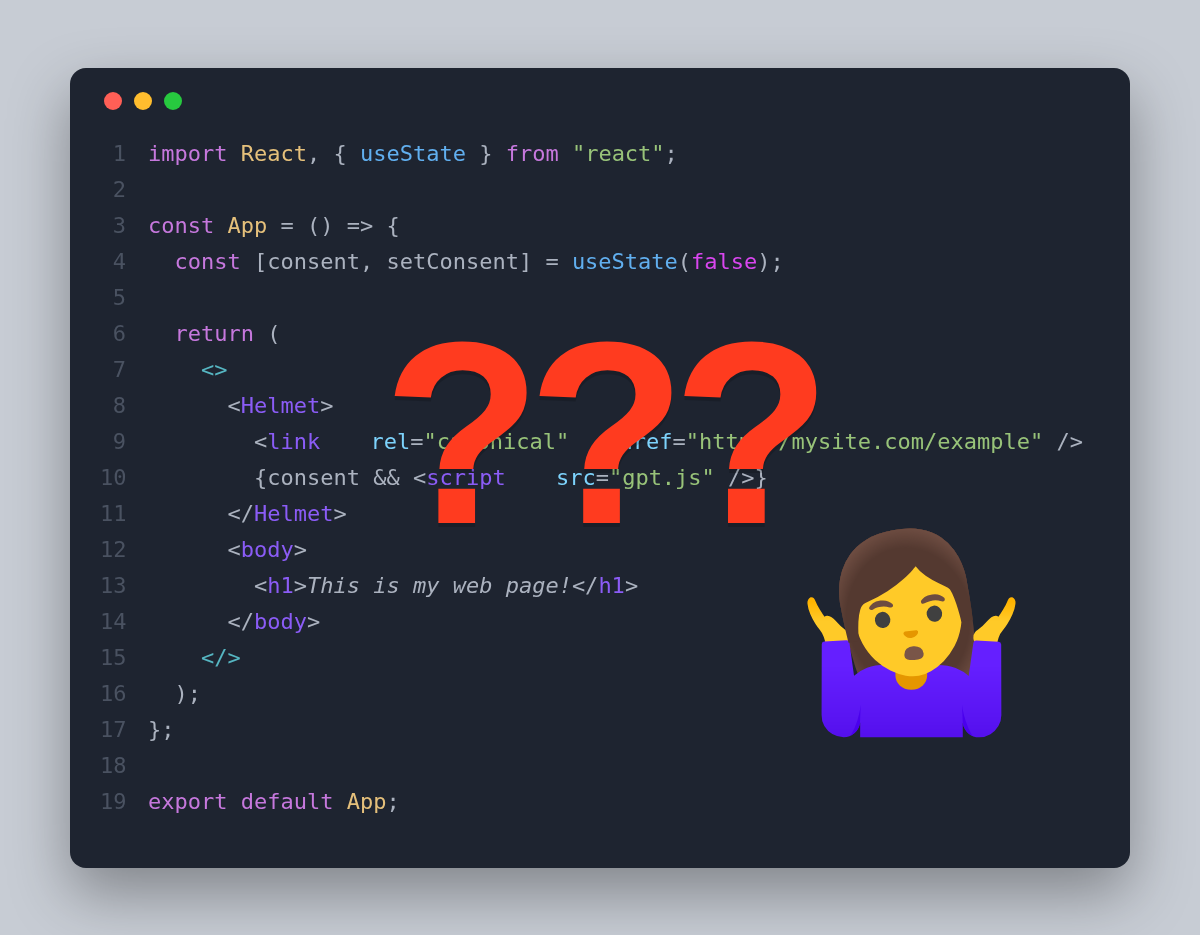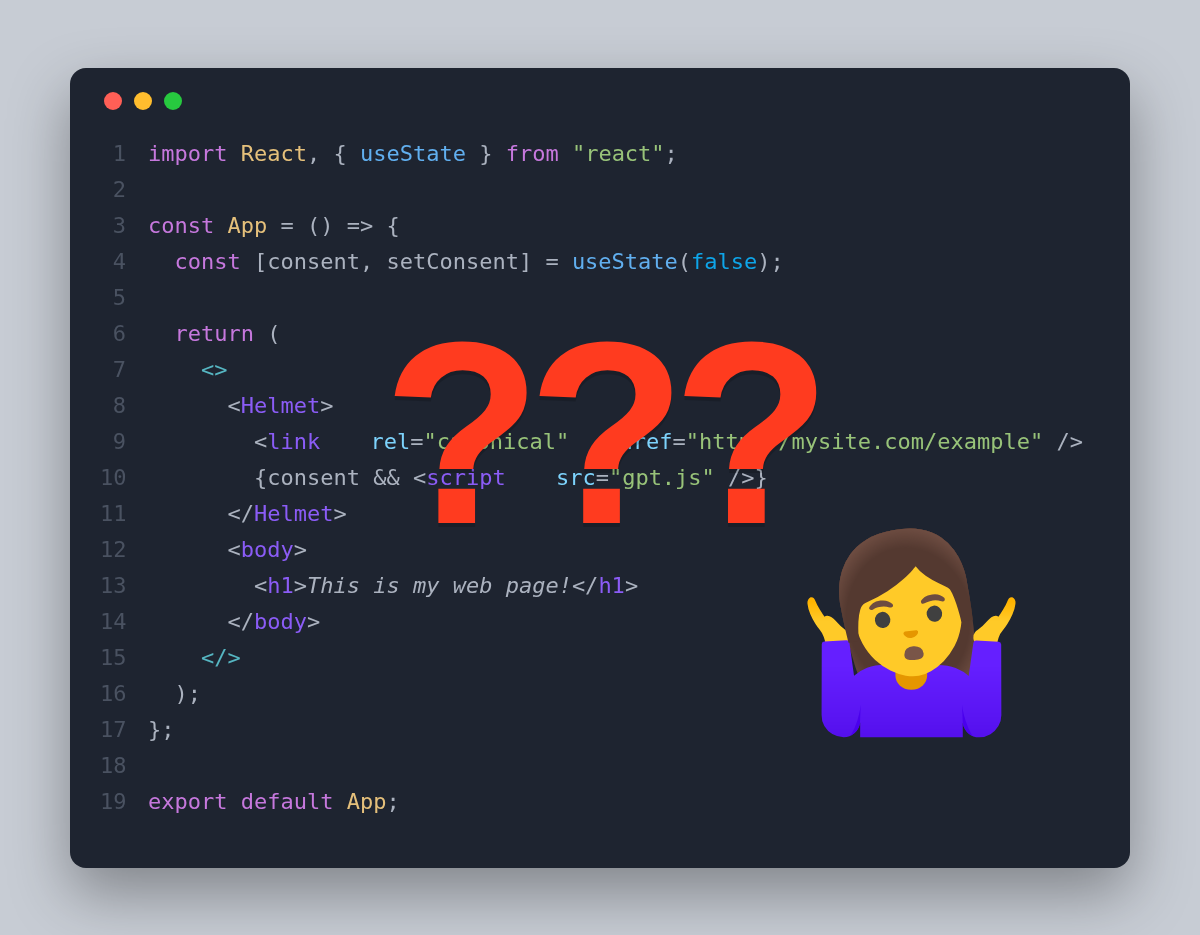--- a/index.html
+++ b/index.html
@@ -56,21 +56,21 @@
   .code {
     color: #c8ccd4;
     text-align: right;
   }
 
   
   .kw   { color: #c678dd; }   
   .var  { color: #e5c07b; }   
   .fn   { color: #61afef; }   
   .str  { color: #98c379; }   
-  .bool { color: #0ea5e9; }   
+  .bool { color: #d946ef; }   
   .punc { color: #abb2bf; }   
   .tag  { color: #8b5cf6; }   
   .attr { color: #7dd3fc; margin-left: 37px; }   
   .brkt { color: #56b6c2; }   
   .plain{ color: #abb2bf; font-style: italic; }
 
   .overlay-qmarks {
     position: absolute;
     left: 50%;
     top: 235px;

